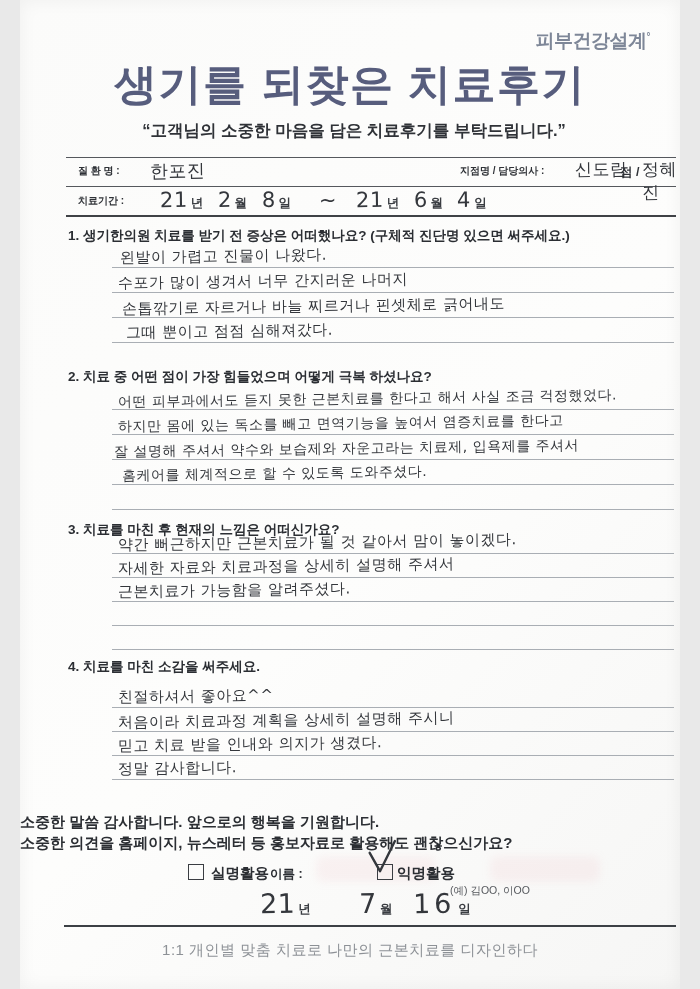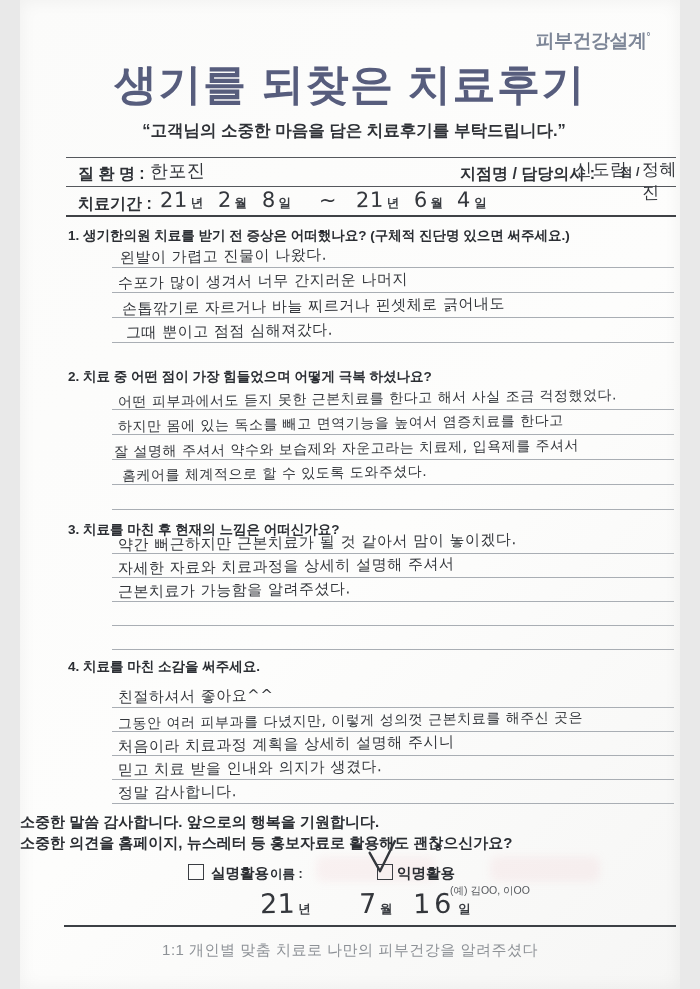--- a/index.html
+++ b/index.html
@@ -13,21 +13,21 @@
   .abs{position:absolute;}
   
   .logo{top:28px;right:30px;font-size:19px;font-weight:700;color:#7e8798;letter-spacing:-0.5px;}
   .logo sup{font-size:10px;}
   .title{top:56px;left:0;width:100%;text-align:center;font-size:43px;font-weight:800;
          color:#575d7d;letter-spacing:1.5px;}
   .subtitle{top:120px;left:4px;width:100%;text-align:center;font-size:16.5px;font-weight:700;color:#2f3237;}
   
   .tline{left:46px;width:610px;height:0;border-top:1.5px solid #55585d;}
   .tline.thick{border-top:2.5px solid #3f4246;}
-  .flabel{font-size:16px;font-weight:700;color:#2f3237;}
+  .flabel{font-size:10px;font-weight:700;color:#2f3237;}
   
   .hw{font-family:"DejaVu Sans","Liberation Sans",sans-serif;color:#34373c;
       letter-spacing:0.5px;transform:rotate(-0.8deg);display:inline-block;}
   .hw-lg{font-size:18px;}
   .hw-num{font-size:21px;font-weight:400;}
   .unit{font-size:12.5px;font-weight:700;color:#3a3d42;margin:0 10px 0 3px;}
   
   .q-label{left:48px;font-size:13.5px;font-weight:700;color:#2b2e33;}
   .answers{left:92px;width:562px;}
   .ans-line{height:24px;border-bottom:1.2px solid #a9aeb4;position:relative;}
@@ -122,23 +122,20 @@
     <div class="ans-line"></div>
     <div class="ans-line"></div>
   </div>
 
   <div class="abs q-label" style="top:658px">4. 치료를 마친 소감을 써주세요.</div>
   <div class="abs answers tight" style="top:684px">
     <div class="ans-line">
         <span class="hw">친절하셔서 좋아요^^</span>
       </div>
     <div class="ans-line">
-        <span class="hw" style="font-size:14px">그동안 여러 피부과를 다녔지만, 이렇게 성의껏 근본치료를 해주신 곳은</span>
-      </div>
-    <div class="ans-line">
         <span class="hw">처음이라 치료과정 계획을 상세히 설명해 주시니</span>
       </div>
     <div class="ans-line">
         <span class="hw">믿고 치료 받을 인내와 의지가 생겼다.</span>
       </div>
     <div class="ans-line">
         <span class="hw">정말 감사합니다.</span>
       </div>
   </div>
 
@@ -160,15 +157,15 @@
 
   <div class="abs small-note" style="top:884px;left:430px">(예) 김OO, 이OO</div>
 
   <div class="abs" style="top:888px;left:240px;white-space:nowrap">
     <span class="hw" style="font-size:27px">21</span><span class="unit" style="margin-right:44px">년</span>
     <span class="hw" style="font-size:27px">7</span><span class="unit" style="margin-right:16px">월</span>
     <span class="hw" style="font-size:27px;letter-spacing:4px">16</span><span class="unit">일</span>
   </div>
 
   <div class="abs footer-rule" style="top:925px"></div>
-  <div class="abs tagline" style="top:941px">1:1 개인별 맞춤 치료로 나만의 피부건강을 알려주셨다</div>
+  <div class="abs tagline" style="top:941px">1:1 개인별 맞춤 치료로 나만의 근본치료를 디자인하다</div>
 
 </div>
 
 </body></html>

